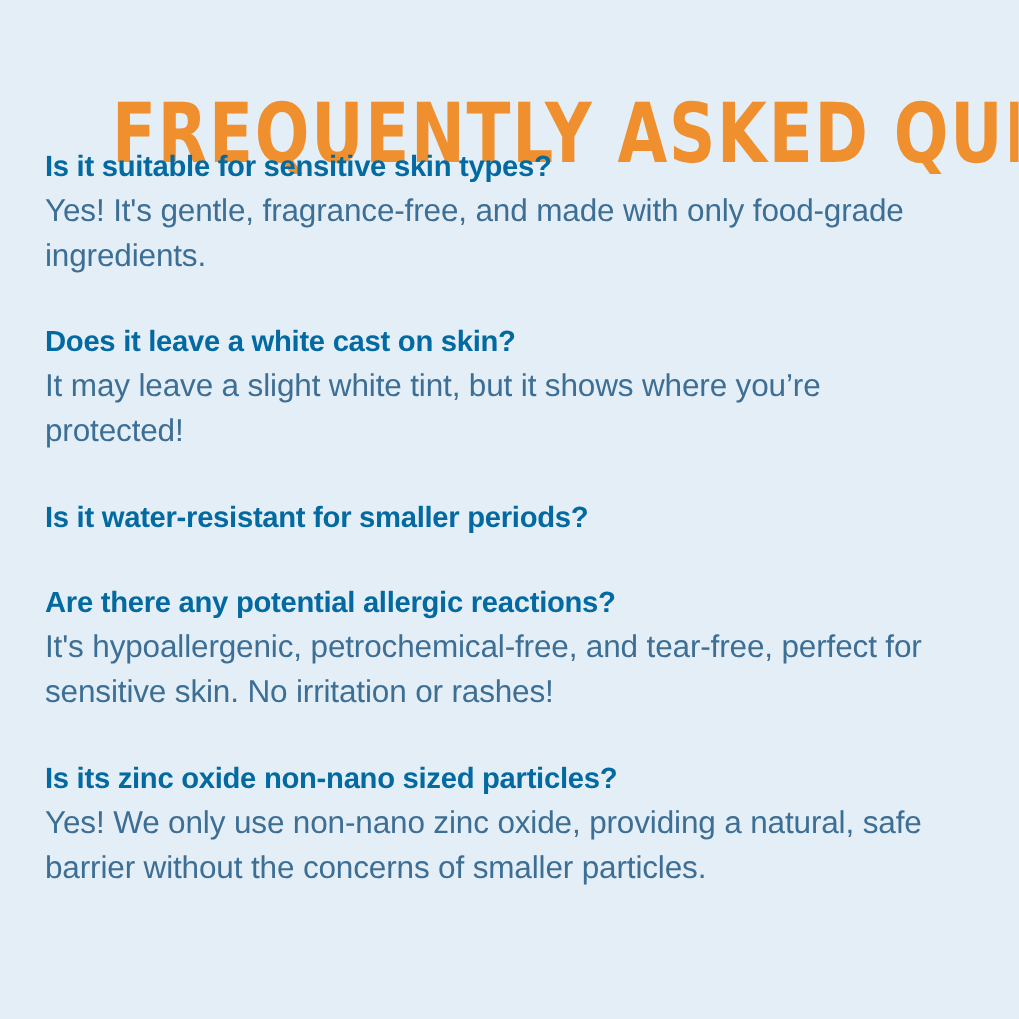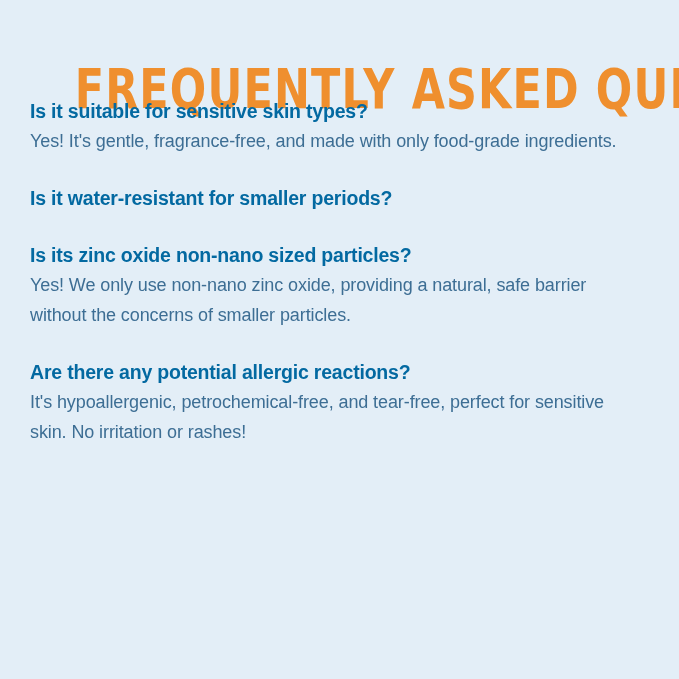--- a/index.html
+++ b/index.html
@@ -56,49 +56,53 @@
     font-weight: bold;
     font-size: 19.5px;
     line-height: 30px;
     letter-spacing: -0.2px;
     margin: 0;
   }
   .faq-answer {
     color: #3d6e94;
     font-family: "Liberation Sans", sans-serif;
     font-weight: normal;
-    font-size: 18px;
+    font-size: 21px;
     line-height: 30px;
     letter-spacing: -0.1px;
     margin: 0;
   }
 </style>
 </head>
 <body>
 
 <div class="page">
 
   <h1 class="faq-title">Frequently Asked Questions</h1>
 
   <div class="faq-list">
 
     <div class="faq-item">
       <p class="faq-question">Is it suitable for sensitive skin types?</p>
       <p class="faq-answer">Yes! It's gentle, fragrance-free, and made with only food-grade ingredients.</p>
     </div>
 
+    <div class="faq-item">
+      <p class="faq-question">Does it leave a white cast on skin?</p>
+      <p class="faq-answer">It may leave a slight white tint, but it shows where you’re protected!</p>
+    </div>
 
     <div class="faq-item">
       <p class="faq-question">Is it water-resistant for smaller periods?</p>
+    </div>
+
+    <div class="faq-item">
+      <p class="faq-question">Are there any potential allergic reactions?</p>
+      <p class="faq-answer">It's hypoallergenic, petrochemical-free, and tear-free, perfect for sensitive skin. No irritation or rashes!</p>
     </div>
 
     <div class="faq-item">
       <p class="faq-question">Is its zinc oxide non-nano sized particles?</p>
       <p class="faq-answer">Yes! We only use non-nano zinc oxide, providing a natural, safe barrier without the concerns of smaller particles.</p>
     </div>
 
-    <div class="faq-item">
-      <p class="faq-question">Are there any potential allergic reactions?</p>
-      <p class="faq-answer">It's hypoallergenic, petrochemical-free, and tear-free, perfect for sensitive skin. No irritation or rashes!</p>
-    </div>
-
   </div>
 </div>
 
 </body></html>

